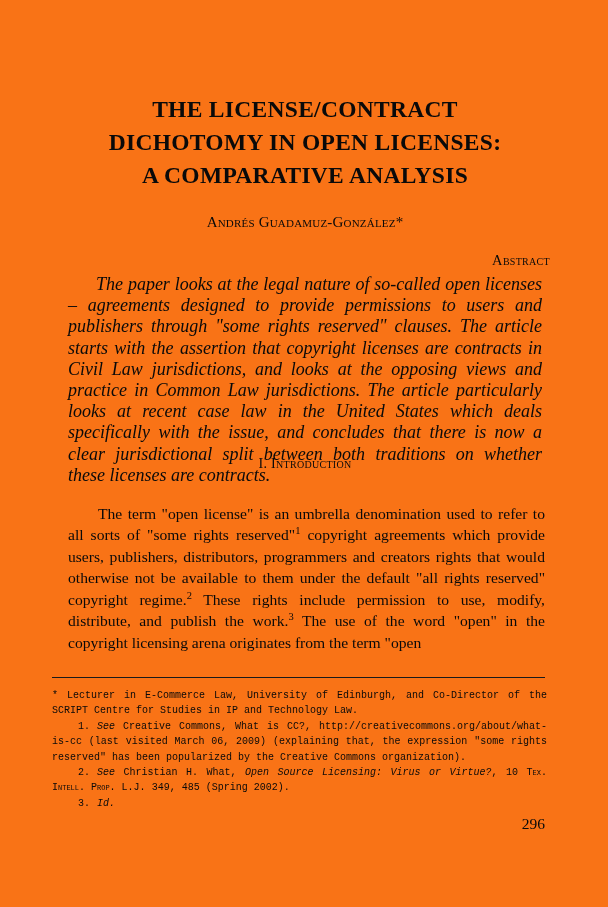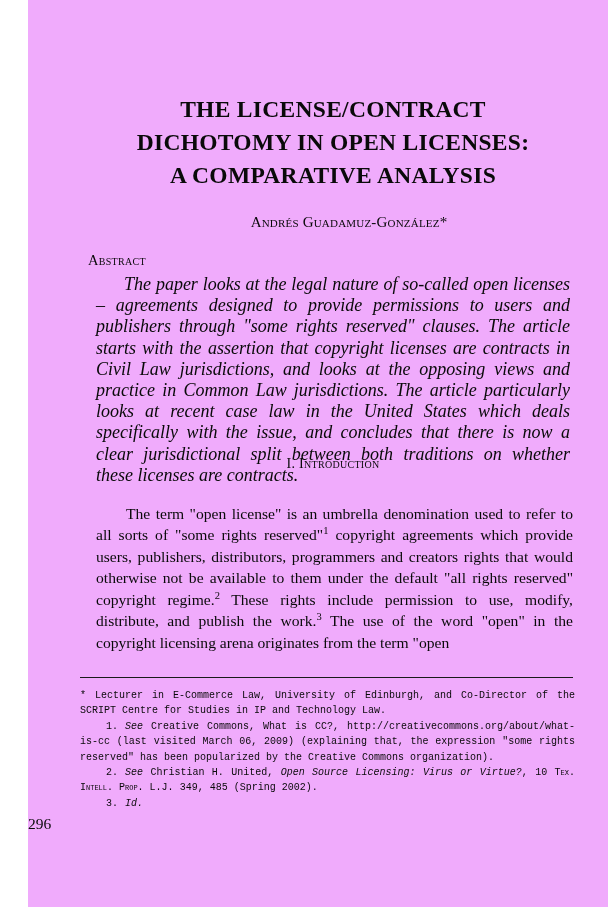--- a/index.html
+++ b/index.html
@@ -12,22 +12,21 @@
     height: 907px;
     position: relative;
     font-family: "Liberation Serif", "DejaVu Serif", serif;
     color: #0a0a0a;
     overflow: hidden;
   }
 
   .page {
     position: absolute;
     inset: 0;
-    background: #f0abfc;
-    margin-left: 28px;
+    background: #f97316;
   }
 
   
   .title-block {
     position: absolute;
     left: 60px;
     top: 93px;
     width: 490px;
     text-align: center;
   }
@@ -35,36 +34,36 @@
     font-size: 23.5px;
     font-weight: bold;
     line-height: 33px;
     letter-spacing: 0.3px;
     white-space: nowrap;
   }
 
   
   .author {
     position: absolute;
-    left: 76px;
+    left: 60px;
     top: 214px;
     width: 490px;
     text-align: center;
     font-size: 15px;
     font-variant: small-caps;
     letter-spacing: 0.2px;
   }
 
   
   .abstract-heading {
     position: absolute;
     left: 60px;
     top: 252px;
     width: 490px;
-    text-align: left;
+    text-align: right;
     font-size: 14.5px;
     font-variant: small-caps;
     letter-spacing: 0.3px;
   }
   .abstract-body {
     position: absolute;
     left: 68px;
     top: 274px;
     width: 474px;
     font-size: 18px;
@@ -143,20 +142,21 @@
   .it {
     font-style: italic;
   }
 
   
   .page-number {
     position: absolute;
     left: 0;
     top: 815px;
     width: 545px;
+    text-align: right;
     font-size: 15.5px;
   }
 </style>
 </head>
 <body>
 
 <div class="page">
 
   <div class="title-block">
     <div class="title-line">THE LICENSE/CONTRACT</div>
@@ -171,19 +171,19 @@
 
   <div class="section-heading">I. Introduction</div>
 
   <p class="body-para"><span>The term "open license" is an umbrella denomination used to refer to all sorts of "some rights reserved"</span><span class="fn-ref">1</span><span> copyright agreements which provide users, publishers, distributors, programmers and creators rights that would otherwise not be available to them under the default "all rights reserved" copyright regime.</span><span class="fn-ref">2</span><span> These rights include permission to use, modify, distribute, and publish the work.</span><span class="fn-ref">3</span><span> The use of the word "open" in the copyright licensing arena originates from the term "open</span></p>
 
   <div class="fn-rule"></div>
 
   <div class="footnotes">
     <p class="fn">* Lecturer in E-Commerce Law, University of Edinburgh, and Co-Director of the SCRIPT Centre for Studies in IP and Technology Law.</p>
     <p class="fn fn-indent"><span class="fn-num">1.</span><span class="it">See</span><span> Creative Commons, What is CC?, http://creativecommons.org/about/what-is-cc (last visited March 06, 2009) (explaining that, the expression "some rights reserved" has been popularized by the Creative Commons organization).</span></p>
-    <p class="fn fn-indent"><span class="fn-num">2.</span><span class="it">See</span><span> Christian H. United, </span><span class="it">Open Source Licensing: Virus or Virtue?</span><span>, 10 </span><span class="sc">Tex. Intell. Prop. L.J.</span><span> 349, 485 (Spring 2002).</span></p>
+    <p class="fn fn-indent"><span class="fn-num">2.</span><span class="it">See</span><span> Christian H. What, </span><span class="it">Open Source Licensing: Virus or Virtue?</span><span>, 10 </span><span class="sc">Tex. Intell. Prop. L.J.</span><span> 349, 485 (Spring 2002).</span></p>
     <p class="fn fn-indent"><span class="fn-num">3.</span><span class="it">Id.</span></p>
   </div>
 
   <div class="page-number">296</div>
 
 </div>
 
 </body></html>

